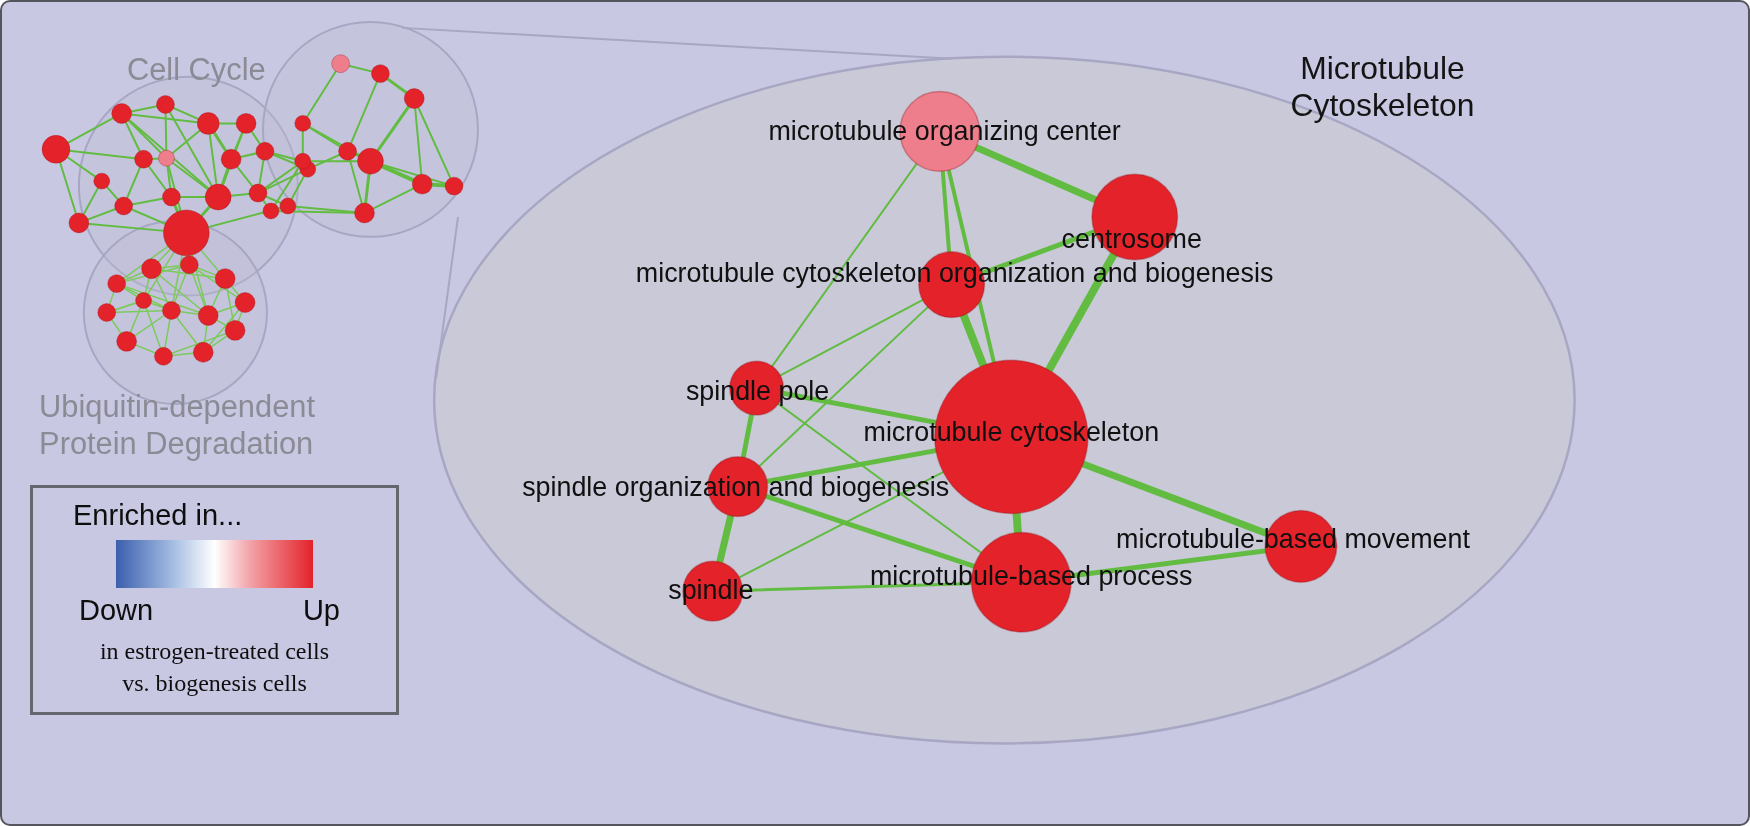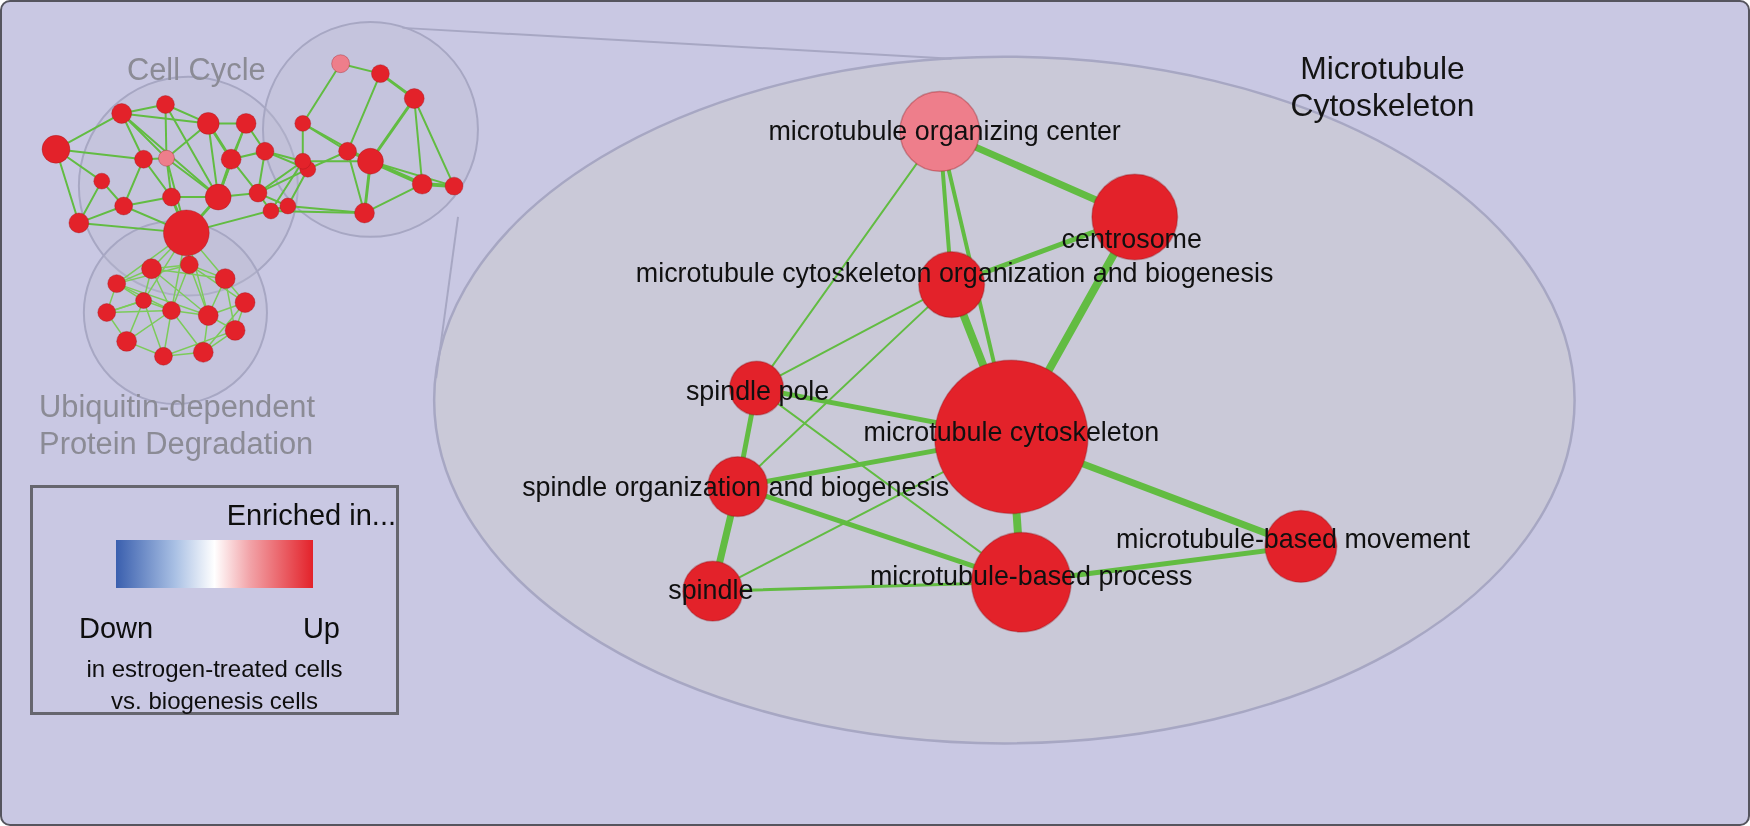--- a/index.html
+++ b/index.html
@@ -27,39 +27,41 @@
     position: absolute;
     left: 28px;
     top: 483px;
     width: 369px;
     height: 230px;
     border: 3px solid #66666e;
     box-sizing: border-box;
     color: #0e0e0e;
   }
   .legend-title {
-    text-align: right;
+    text-align: left;
     font-size: 29px;
     margin-top: 11px;
+    margin-left: 40px;
   }
   .legend-gradient {
     width: 197px;
     height: 48px;
     margin: 8px auto 0 auto;
   }
   .legend-ends {
     display: flex;
     justify-content: space-between;
-    padding: 24px 56px 0 46px;
+    padding: 6px 56px 0 46px;
     font-size: 29px;
   }
   .legend-caption {
     text-align: center;
     font-size: 24px;
     line-height: 32px;
+    font-family: Liberation Serif, serif;
   }
   .legend-caption.first { margin-top: 8px; }
 </style>
 </head>
 <body>
 
 <div class="figure">
   <svg id="network-svg" viewBox="0 0 1750 826">
       <ellipse cx="1005" cy="400" rx="573" ry="345" fill="#cac9d8" stroke="#a7a7c3" stroke-width="2.5"></ellipse>
       <line x1="400" y1="26" x2="952" y2="57" stroke="#a7a7c3" stroke-width="2"></line>

